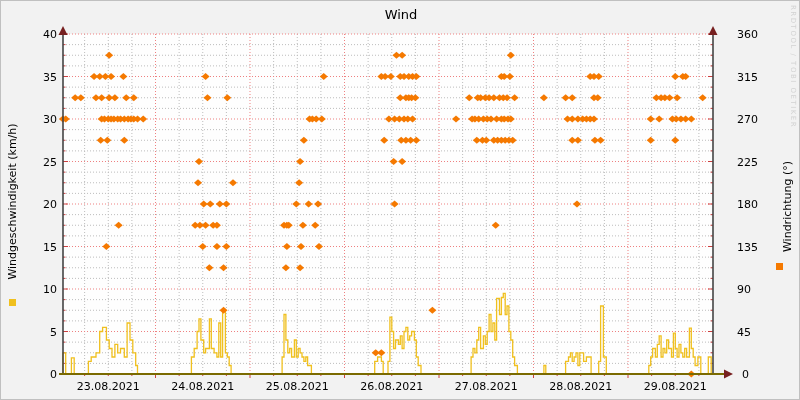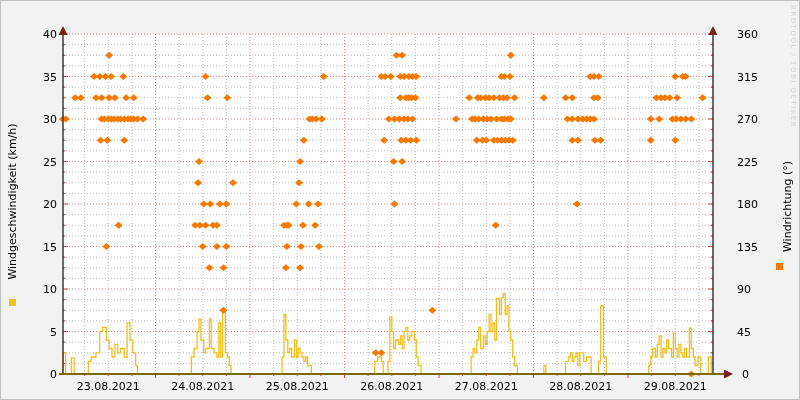--- a/index.html
+++ b/index.html
@@ -391,18 +391,19 @@
         <text x="736" y="37" text-anchor="start">360</text>
         <text x="107.25" y="389" text-anchor="middle">23.08.2021</text>
         <text x="201.75" y="389" text-anchor="middle">24.08.2021</text>
         <text x="296.25" y="389" text-anchor="middle">25.08.2021</text>
         <text x="390.75" y="389" text-anchor="middle">26.08.2021</text>
         <text x="485.25" y="389" text-anchor="middle">27.08.2021</text>
         <text x="579.75" y="389" text-anchor="middle">28.08.2021</text>
         <text x="674.25" y="389" text-anchor="middle">29.08.2021</text>
       </g>
     </svg>
+  <div class="chart-title">Wind</div>
   <div class="yaxis-label-left">Windgeschwindigkeit (km/h)</div>
   <div class="yaxis-label-right">Windrichtung (°)</div>
   <div class="watermark">RRDTOOL / TOBI OETIKER</div>
   <div class="legend-swatch speed" style="background: rgb(240, 192, 30);"></div>
   <div class="legend-swatch dir" style="background: rgb(245, 121, 0);"></div>
 </div>
 
 </body></html>

